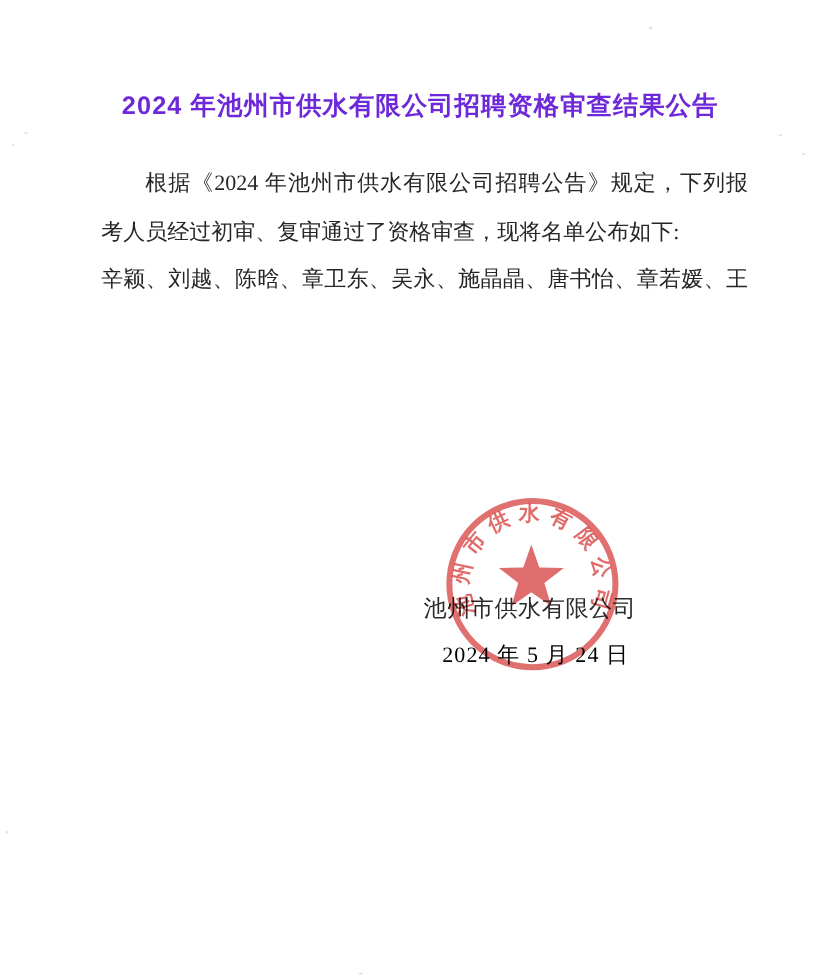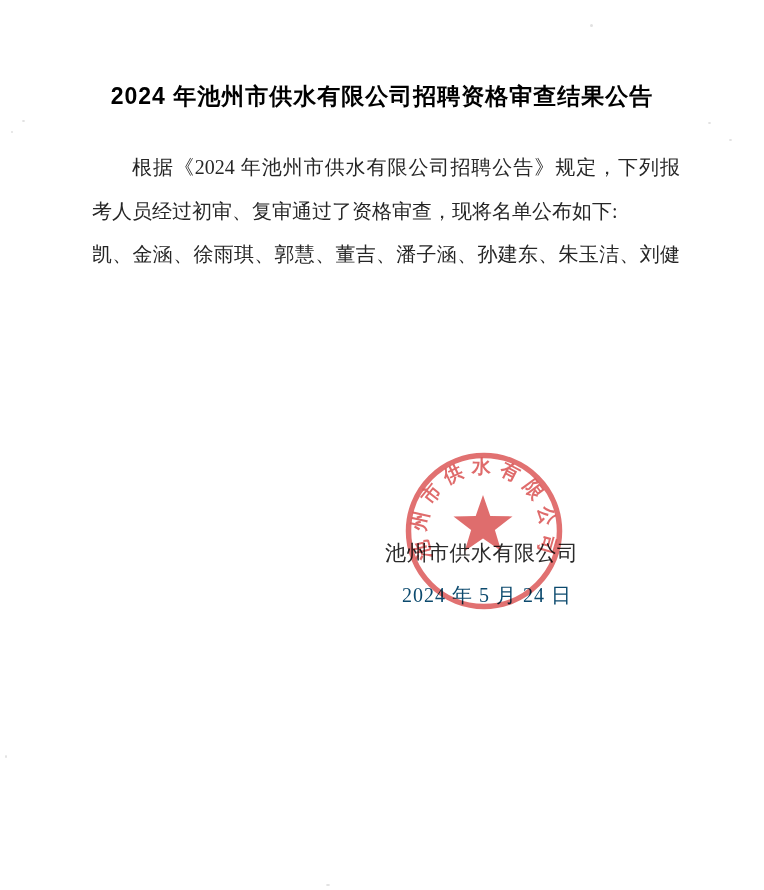--- a/index.html
+++ b/index.html
@@ -19,21 +19,21 @@
   .doc-title {
     position: absolute;
     top: 81px;
     left: 0;
     width: 764px;
     text-align: center;
     font-family: "Liberation Sans", "DejaVu Sans", sans-serif;
     font-weight: 700;
     font-size: 23px;
     letter-spacing: 1px;
-    color: #000000;
+    color: #6d28d9;
     white-space: nowrap;
   }
   .body-block {
     position: absolute;
     top: 146px;
     left: 92px;
     width: 588px;
     font-size: 20px;
     color: #262626;
   }
@@ -76,21 +76,21 @@
     letter-spacing: 0.5px;
     color: #2a2a2a;
     white-space: nowrap;
   }
   .sig-date {
     position: absolute;
     left: 402px;
     top: 582px;
     font-size: 20px;
     letter-spacing: 1px;
-    color: #0c4a6e;
+    color: #000000;
     white-space: nowrap;
   }
   .speck {
     position: absolute;
     background: #c9c9c9;
     border-radius: 50%;
     opacity: 0.55;
   }
   .s1 { left: 22px;  top: 120px; width: 3px; height: 2px; }
   .s2 { left: 11px;  top: 131px; width: 2px; height: 2px; }
@@ -103,21 +103,21 @@
 </head>
 <body>
 
 <div class="page">
 
   <div class="doc-title">2024 年池州市供水有限公司招聘资格审查结果公告</div>
 
   <div class="body-block">
     <div class="line indent">根据《2024 年池州市供水有限公司招聘公告》规定，下列报</div>
     <div class="line no-just">考人员经过初审、复审通过了资格审查，现将名单公布如下:</div>
-    <div class="line">凯、金涵、徐雨琪、郭慧、董吉、潘子涵、孙建东、朱玉洁、刘健</div>
+    <div class="line">辛颖、刘越、陈晗、章卫东、吴永、施晶晶、唐书怡、章若媛、王</div>
   </div>
 
   <div class="sig-company">池州市供水有限公司</div>
 
   <div class="sig-date">2024 年 5 月 24 日</div>
 
   <svg class="seal" viewBox="0 0 160 162" xmlns="http://www.w3.org/2000/svg">
     <circle cx="80" cy="81" r="75.5" fill="none" stroke-width="5.5" stroke-opacity="0.88" stroke="#d94f4f"></circle>
     <polygon points="79,45 86.3,65.9 108.5,66.4 90.9,79.9 97.2,101.1 79,88.5 60.8,101.1 67.1,79.9 49.5,66.4 71.7,65.9" fill-opacity="0.9" fill="#d94f4f"></polygon>
     <path id="sealArc" d="M 29.3 109.1 A 58 58 0 1 1 130.7 109.1" fill="none"></path>

